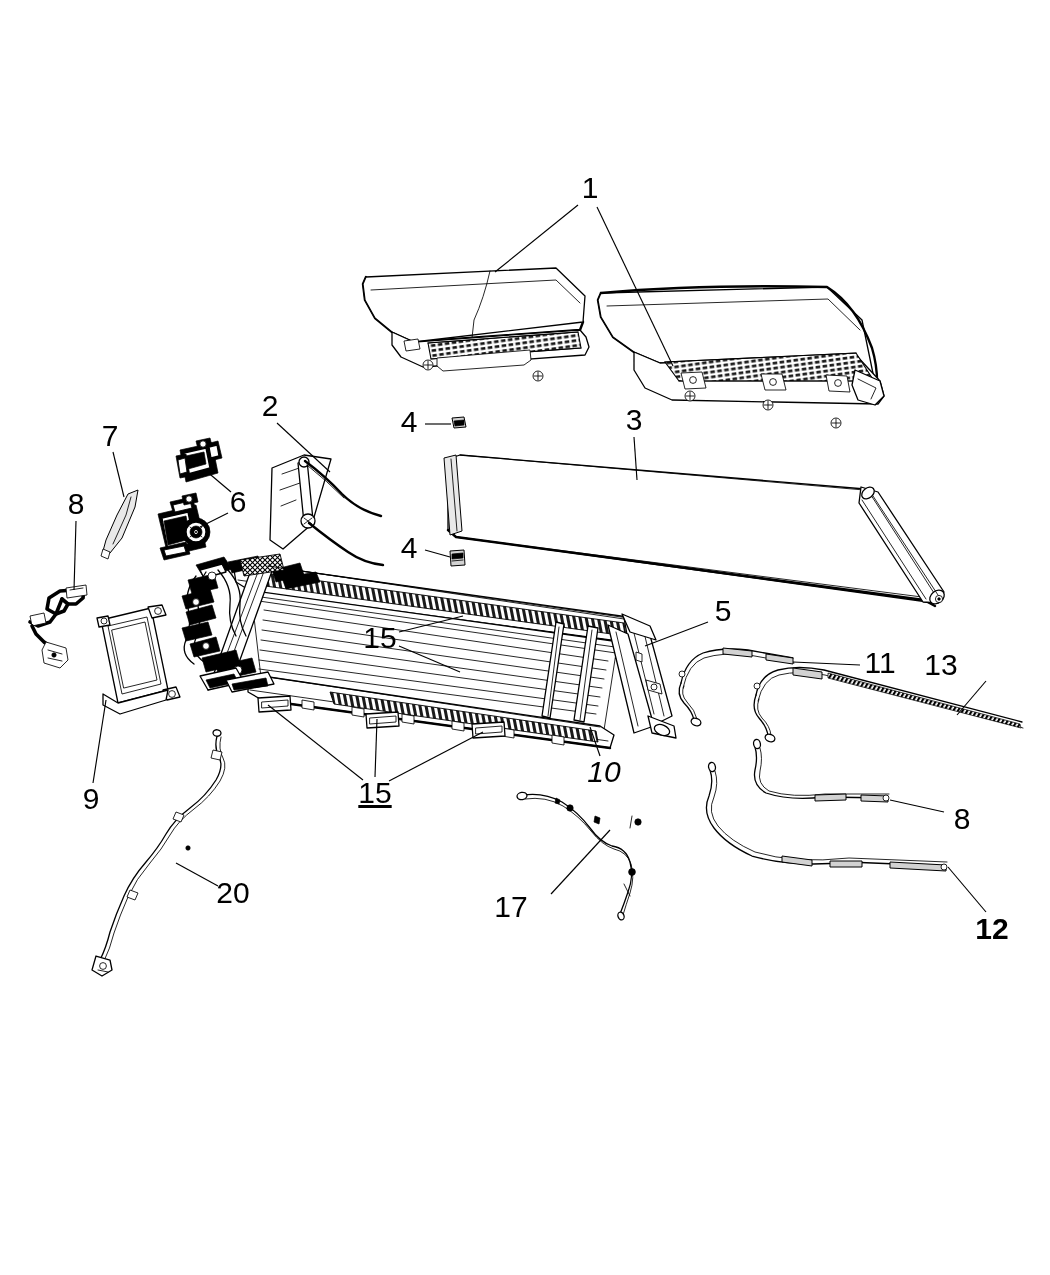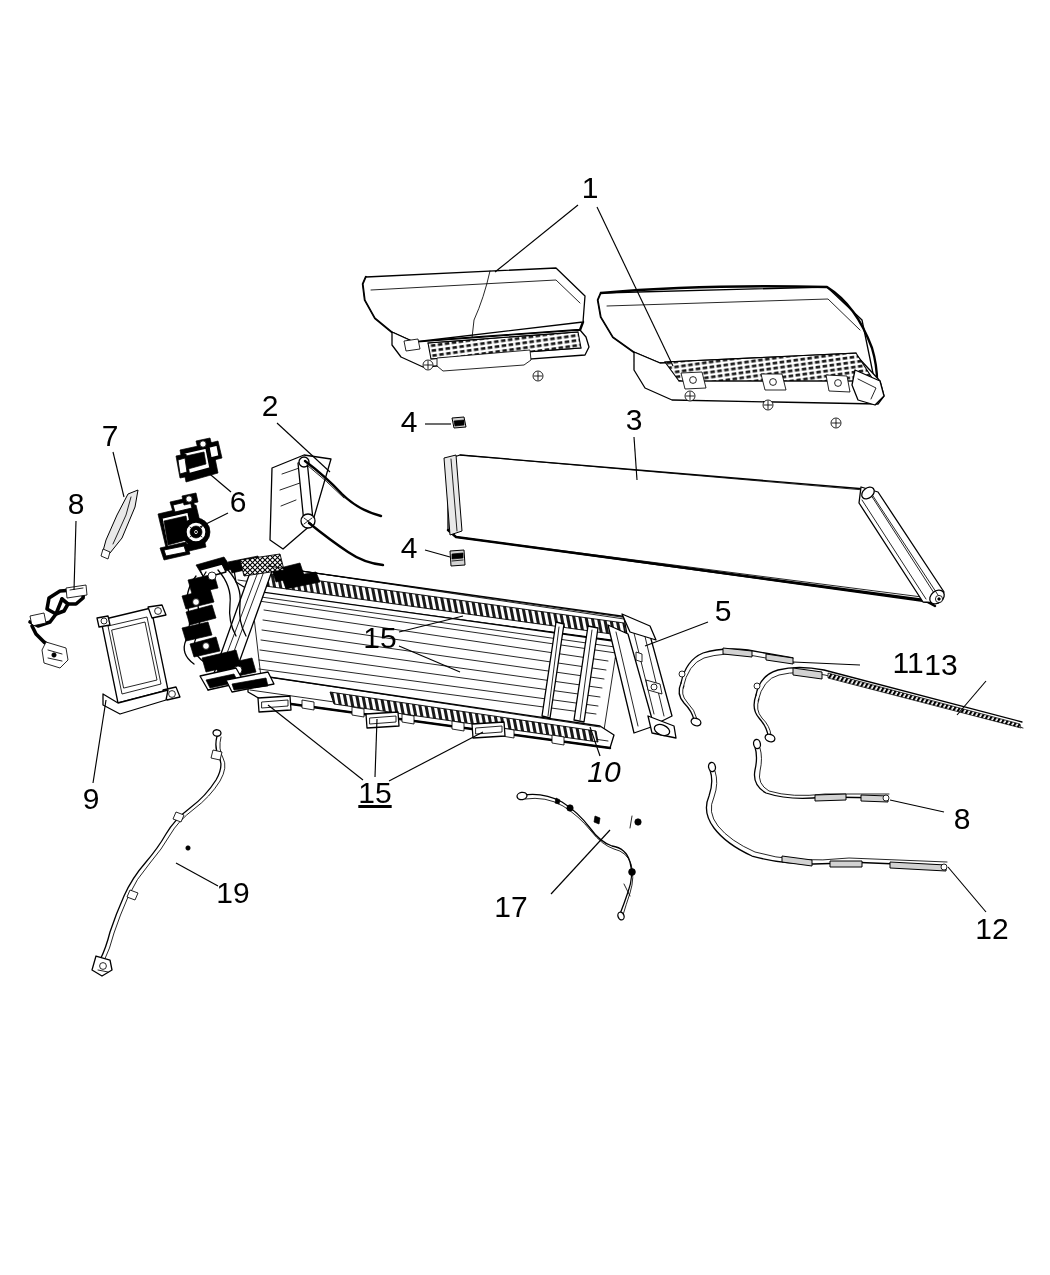--- a/index.html
+++ b/index.html
@@ -486,22 +486,22 @@
   <div class="callout-label" style="left:270px; top:406px;">2</div>
   <div class="callout-label" style="left:634px; top:420px;">3</div>
   <div class="callout-label" style="left:409px; top:422px;">4</div>
   <div class="callout-label" style="left:409px; top:548px;">4</div>
   <div class="callout-label" style="left:723px; top:611px;">5</div>
   <div class="callout-label" style="left:238px; top:502px;">6</div>
   <div class="callout-label" style="left:110px; top:436px;">7</div>
   <div class="callout-label" style="left:76px;  top:504px;">8</div>
   <div class="callout-label" style="left:91px;  top:799px;">9</div>
   <div class="callout-label" style="left:604px; top:772px;font-style:italic;">10</div>
-  <div class="callout-label" style="left:880px; top:663px;margin-left:28px;">11</div>
-  <div class="callout-label" style="left:992px; top:929px;">12</div>
+  <div class="callout-label" style="left:880px; top:663px;">11</div>
+  <div class="callout-label" style="left:992px; top:929px;font-weight:bold;">12</div>
   <div class="callout-label" style="left:941px; top:665px;">13</div>
   <div class="callout-label" style="left:962px; top:819px;">8</div>
   <div class="callout-label" style="left:375px; top:793px;text-decoration:underline;">15</div>
   <div class="callout-label" style="left:380px; top:638px;">15</div>
   <div class="callout-label" style="left:511px; top:907px;">17</div>
-  <div class="callout-label" style="left:233px; top:893px;">19</div>
+  <div class="callout-label" style="left:233px; top:893px;">20</div>
 
 </div>
 
 </body></html>

